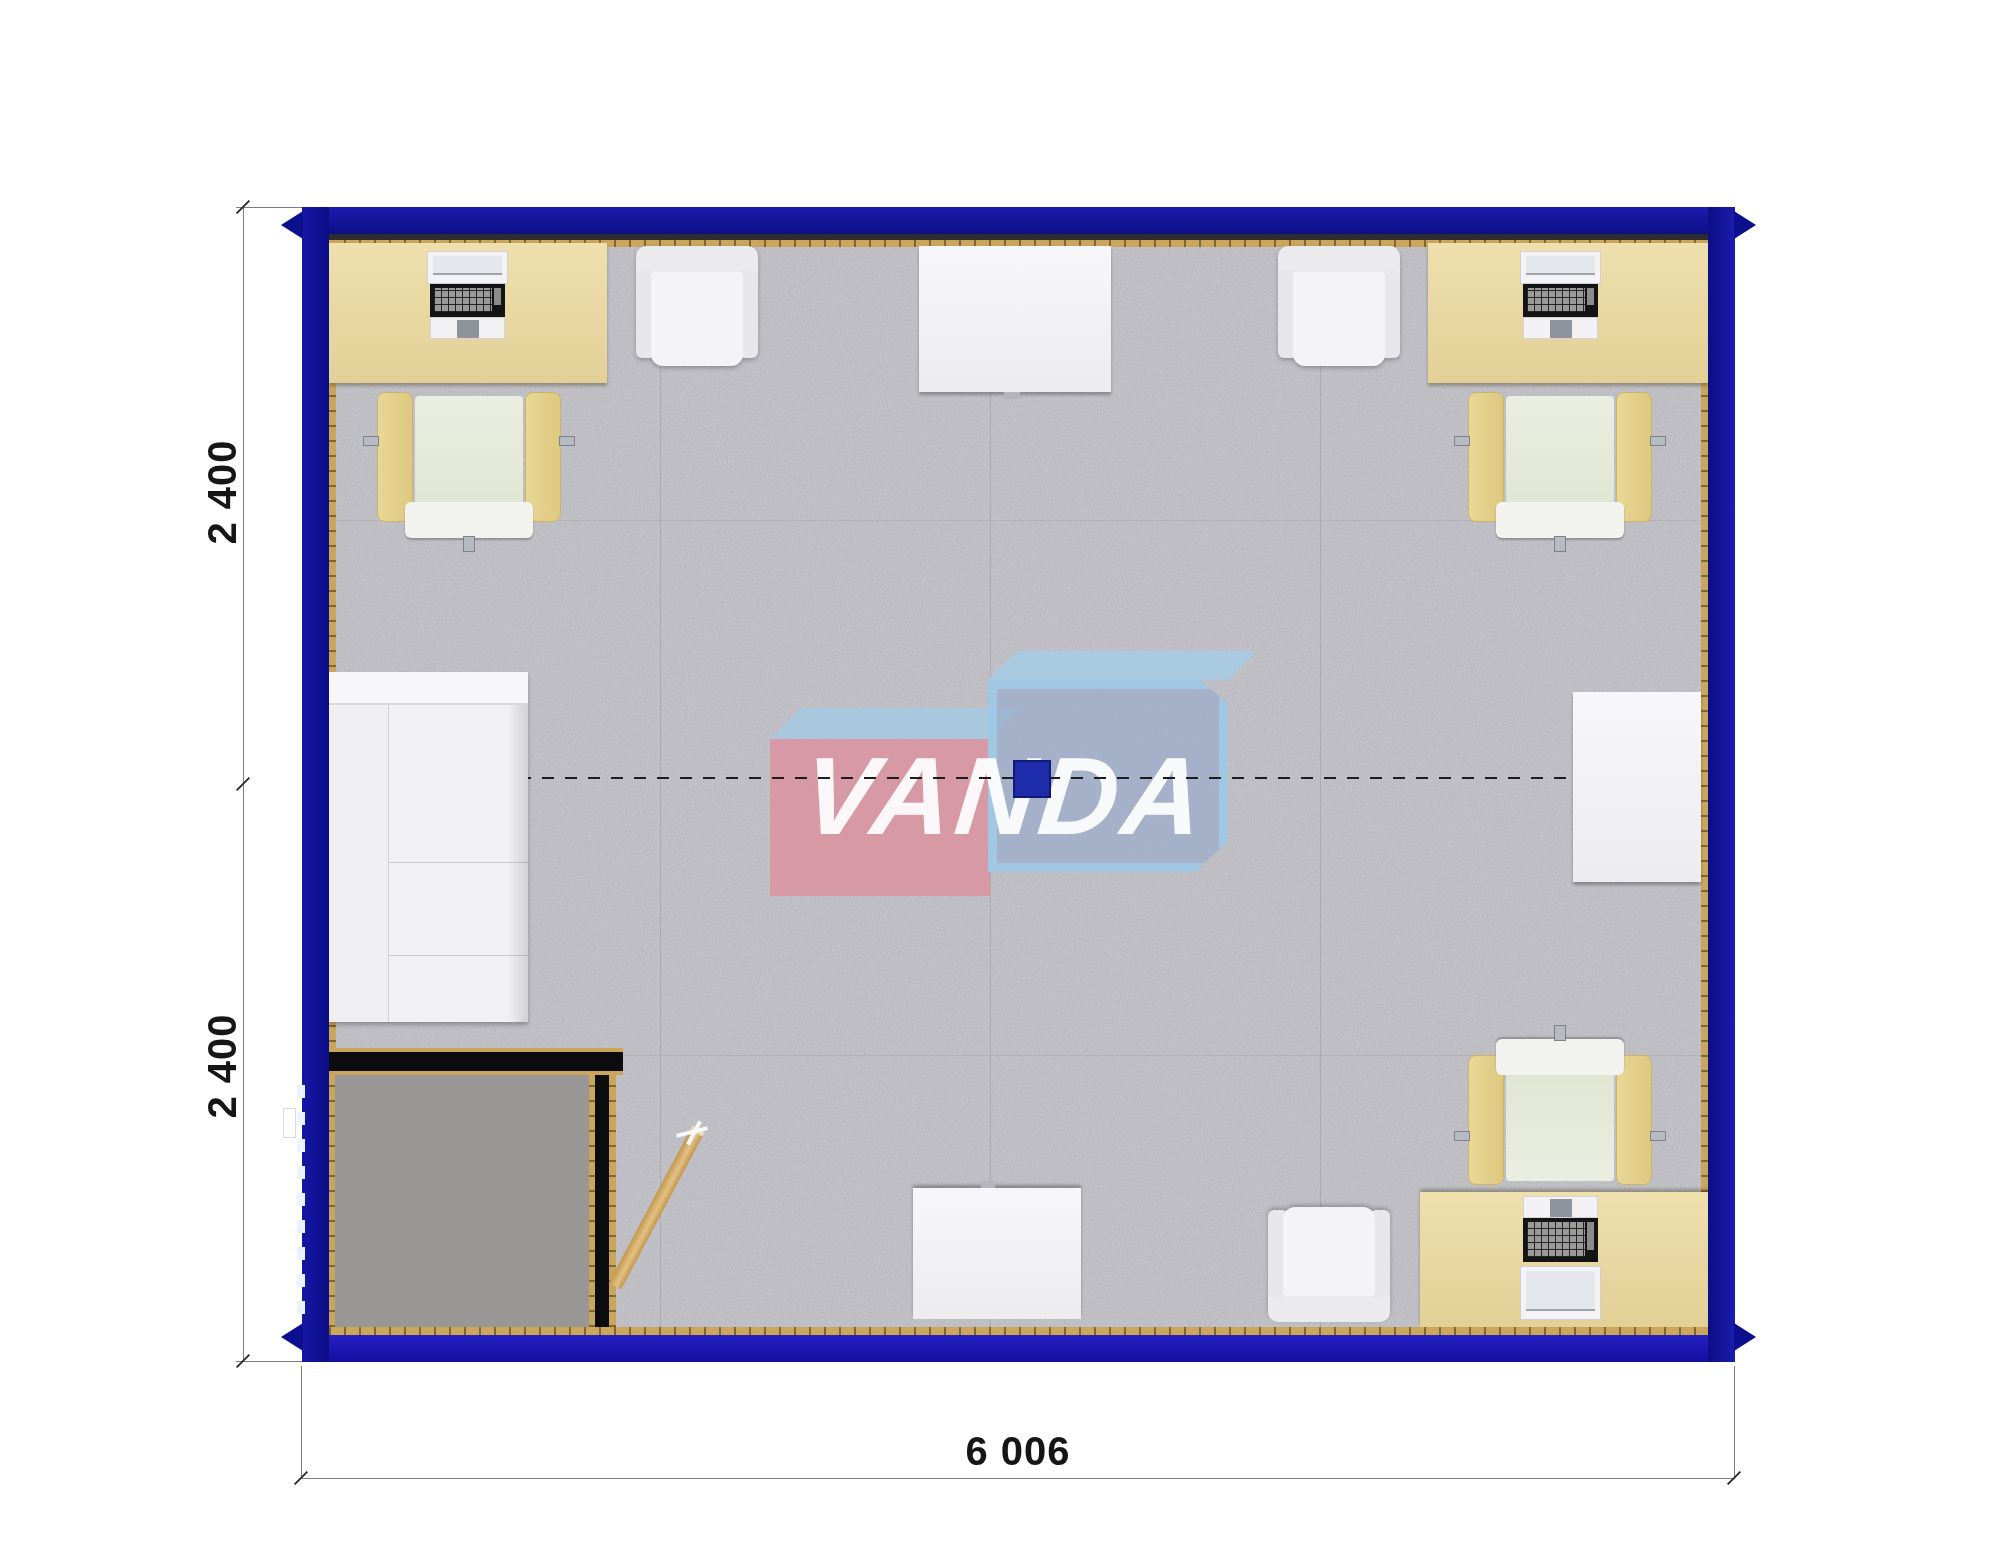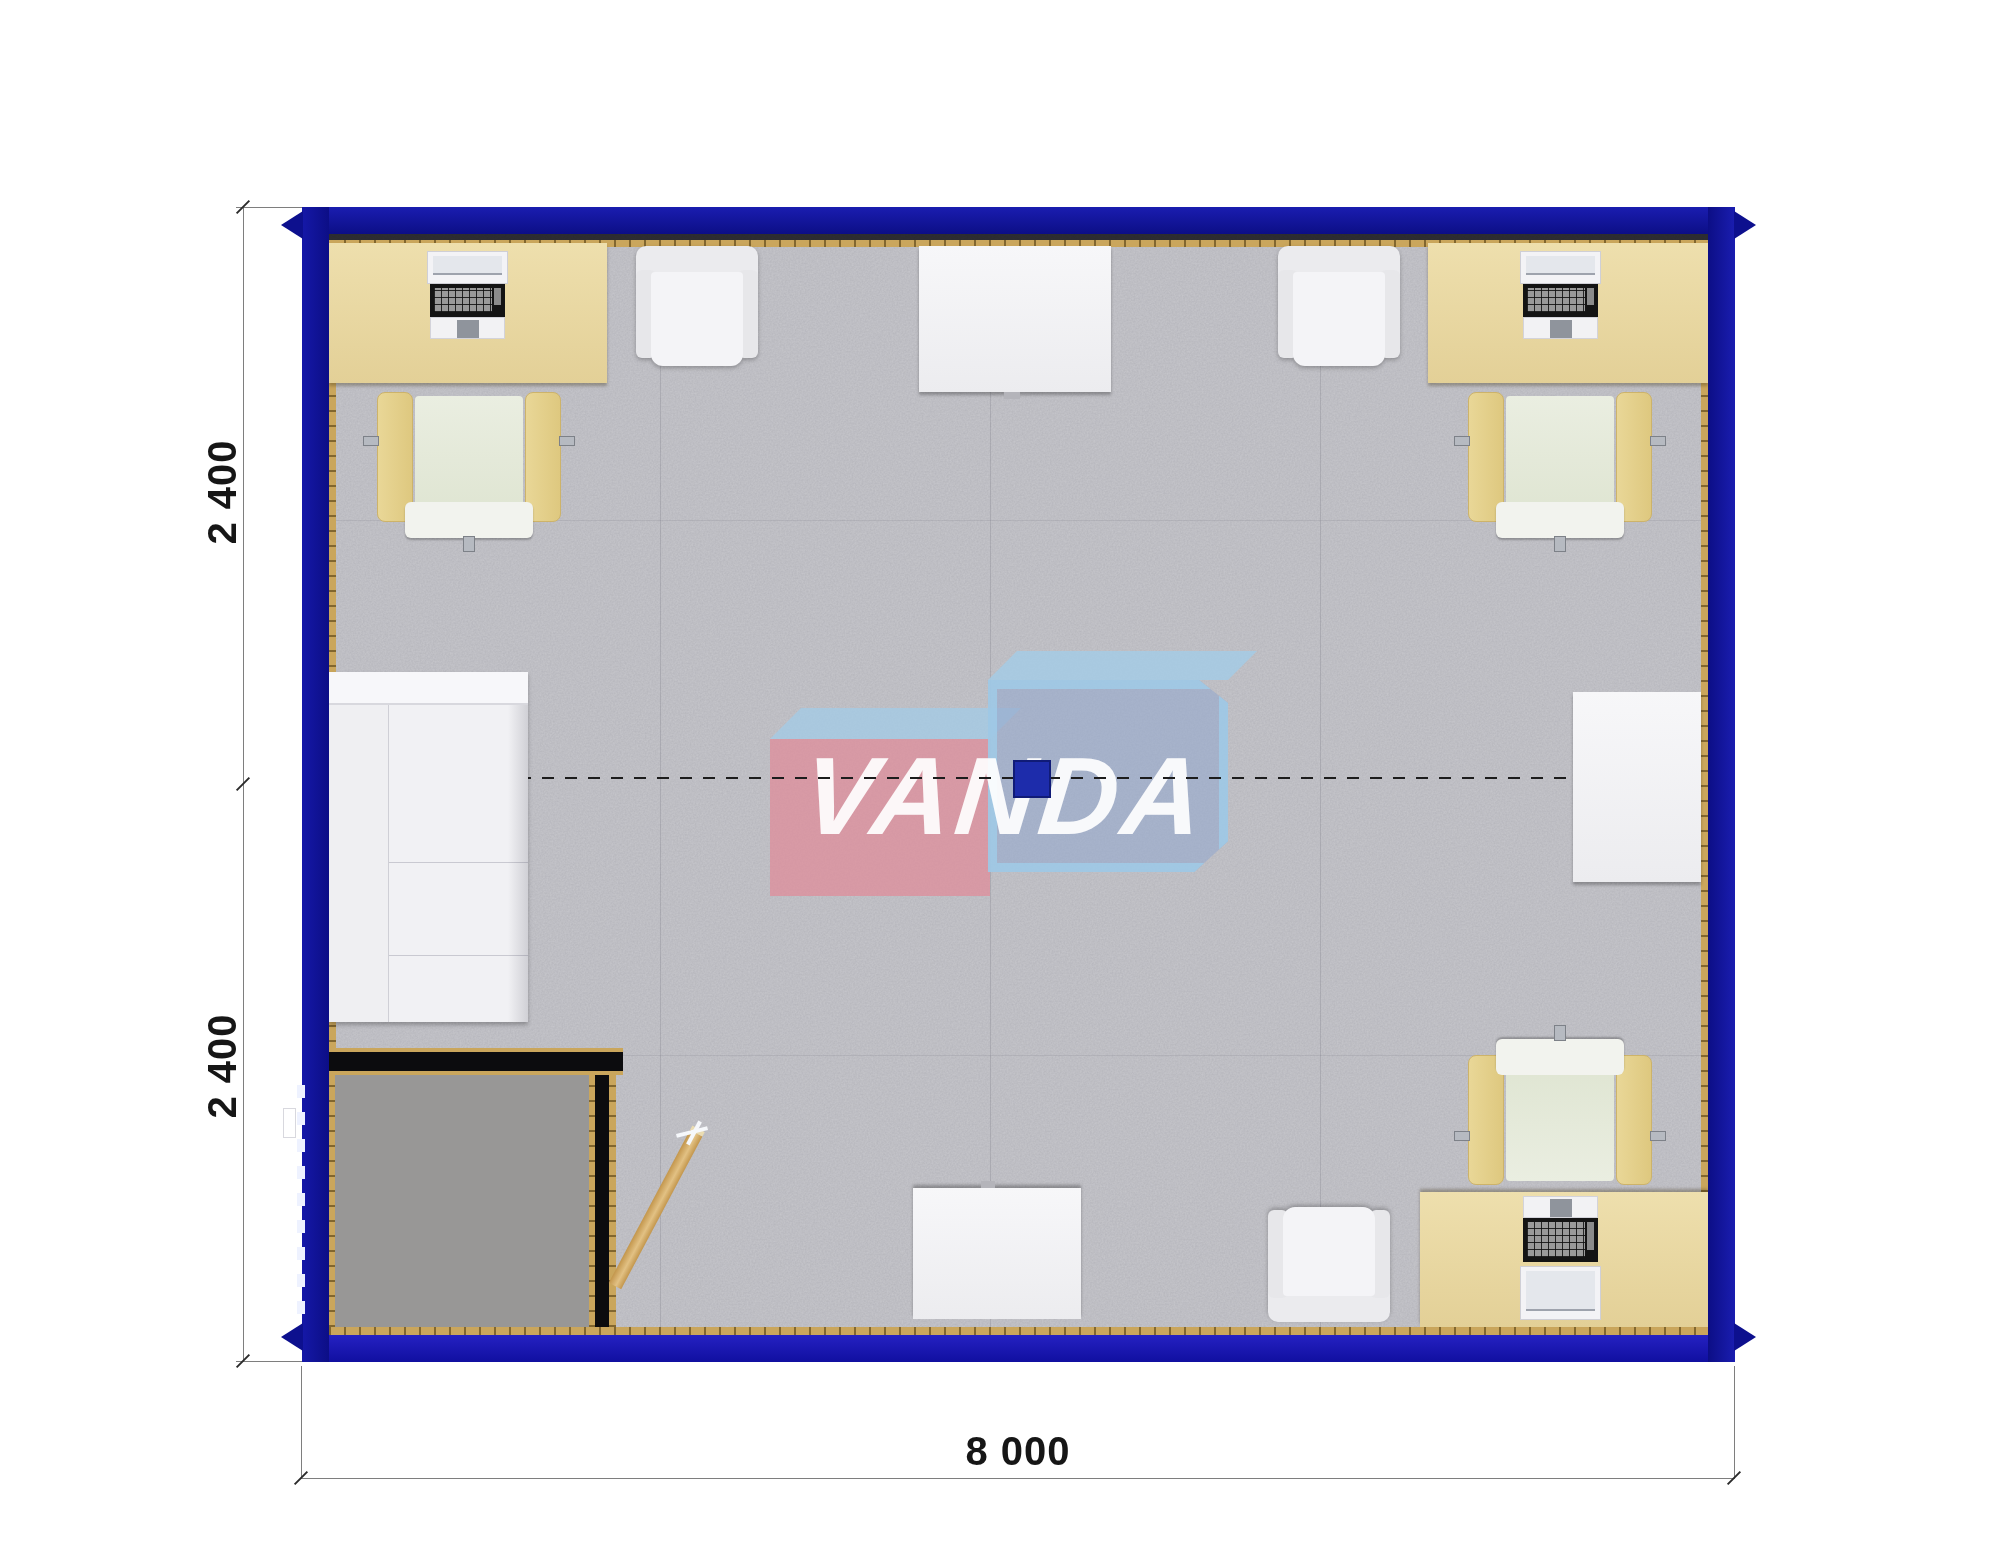--- a/index.html
+++ b/index.html
@@ -124,21 +124,21 @@
   <div class="dim-tick" style="left:234px;top:783px;"></div>
   <div class="dim-tick" style="left:234px;top:1360px;"></div>
   <div class="dim-label vert" style="left:142px;top:470px;">2 400</div>
   <div class="dim-label vert" style="left:142px;top:1044px;">2 400</div>
 
   <div class="dim" style="left:301px;top:1366px;width:1px;height:112px;"></div>
   <div class="dim" style="left:1734px;top:1366px;width:1px;height:112px;"></div>
   <div class="dim" style="left:301px;top:1478px;width:1434px;height:1px;"></div>
   <div class="dim-tick" style="left:292px;top:1477px;"></div>
   <div class="dim-tick" style="left:1725px;top:1477px;"></div>
-  <div class="dim-label" style="left:918px;top:1428px;width:200px;height:46px;line-height:46px;">8 000</div>
+  <div class="dim-label" style="left:918px;top:1428px;width:200px;height:46px;line-height:46px;">6 006</div>
 
   <div class="floor-base"></div>
   <svg class="noise-svg" width="2000" height="1561">
     <defs>
       <filter id="grain" x="0" y="0" width="100%" height="100%">
         <feTurbulence type="fractalNoise" baseFrequency="0.6" numOctaves="2" stitchTiles="stitch"></feTurbulence>
         <feColorMatrix type="matrix" values="0 0 0 0 0.28  0 0 0 0 0.28  0 0 0 0 0.32  0.85 0 0 0 0"></feColorMatrix>
       </filter>
     </defs>
     <rect x="329" y="234" width="1379" height="1101" filter="url(#grain)" opacity="0.38"></rect>

